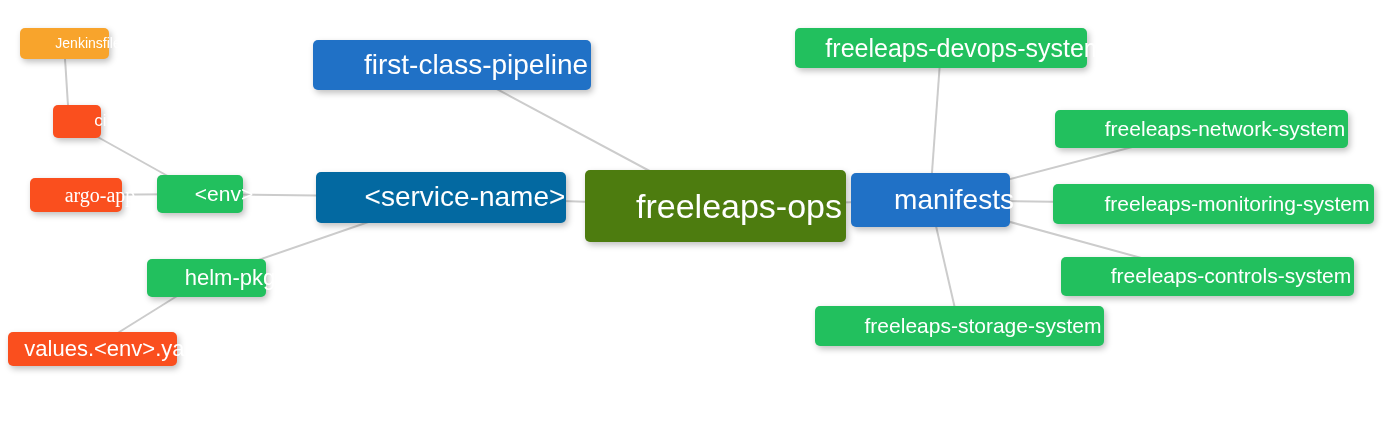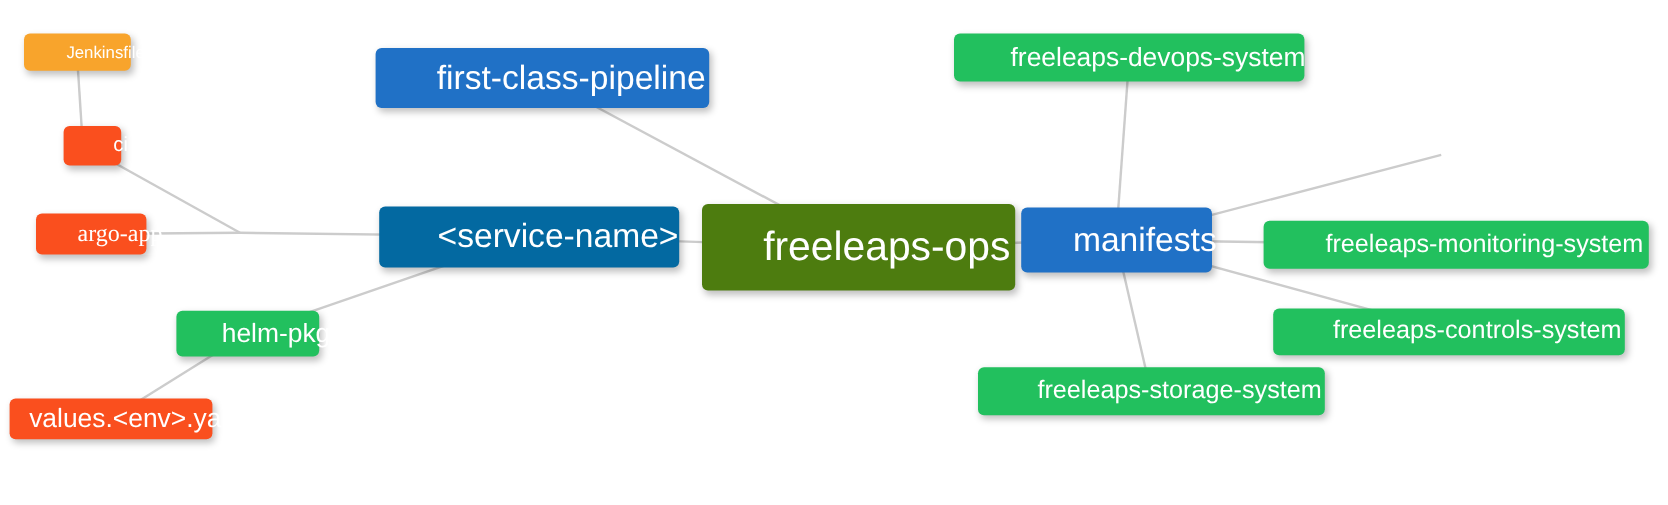--- a/index.html
+++ b/index.html
@@ -63,24 +63,26 @@
       <line x1="930" y1="200" x2="941" y2="48" stroke="#CCCCCC" stroke-width="2"></line>
       <line x1="930" y1="200" x2="1201" y2="129" stroke="#CCCCCC" stroke-width="2"></line>
       <line x1="930" y1="200" x2="1213" y2="204" stroke="#CCCCCC" stroke-width="2"></line>
       <line x1="930" y1="200" x2="1207" y2="276" stroke="#CCCCCC" stroke-width="2"></line>
       <line x1="930" y1="200" x2="959" y2="326" stroke="#CCCCCC" stroke-width="2"></line>
     </svg>
   <div class="node-layer">
       <div class="node" style="left: 19.5px; top: 27.5px; width: 89px; height: 31px; font-size: 14px; background: rgb(248, 164, 44); color: rgb(255, 255, 255);">Jenkinsfile</div>
       <div class="node" style="left: 52.5px; top: 104.5px; width: 33px; height: 33px; font-size: 17px; background: rgb(250, 79, 30); color: rgb(255, 255, 255);">ci</div>
       <div class="node" style="left: 30px; top: 178px; width: 92px; height: 34px; font-size: 20px; background: rgb(250, 79, 30); color: rgb(255, 255, 255); font-family: Liberation Serif, serif;">argo-app</div>
+      <div class="node" style="left: 157px; top: 175px; width: 86px; height: 38px; font-size: 21px; background: rgb(34, 192, 94); color: rgb(255, 255, 255);">&lt;env&gt;</div>
       <div class="node" style="left: 313px; top: 40px; width: 278px; height: 50px; font-size: 28px; background: rgb(32, 113, 198); color: rgb(255, 255, 255);">first-class-pipeline</div>
       <div class="node" style="left: 316px; top: 171.5px; width: 250px; height: 51px; font-size: 28px; background: #0369a1; color: rgb(255, 255, 255);">&lt;service-name&gt;</div>
       <div class="node" style="left: 584.5px; top: 170px; width: 261px; height: 72px; font-size: 34px; background: #4d7c0f; color: rgb(255, 255, 255);">freeleaps-ops</div>
       <div class="node" style="left: 146.5px; top: 259px; width: 119px; height: 38px; font-size: 22px; background: rgb(34, 192, 94); color: rgb(255, 255, 255);">helm-pkg</div>
       <div class="node" style="left: 850.5px; top: 173px; width: 159px; height: 54px; font-size: 28px; background: rgb(32, 113, 198); color: rgb(255, 255, 255);">manifests</div>
       <div class="node" style="left: 7.5px; top: 332px; width: 169px; height: 34px; font-size: 22px; background: rgb(250, 79, 30); color: rgb(255, 255, 255);">values.&lt;env&gt;.yaml</div>
-      <div class="node" style="left: 795px; top: 28px; width: 292px; height: 40px; font-size: 22px; background: rgb(34, 192, 94); color: rgb(255, 255, 255);">freeleaps-devops-system</div>
+      <div class="node" style="left: 795px; top: 28px; width: 292px; height: 40px; font-size: 25px; background: rgb(34, 192, 94); color: rgb(255, 255, 255);">freeleaps-devops-system</div>
+      <div class="node" style="left: 1054.5px; top: 110px; width: 293px; height: 38px; font-size: 21px; background: rgb(34, 192, 94); color: rgb(255, 255, 255);">freeleaps-network-system</div>
       <div class="node" style="left: 1052.5px; top: 184px; width: 321px; height: 40px; font-size: 21px; background: rgb(34, 192, 94); color: rgb(255, 255, 255);">freeleaps-monitoring-system</div>
       <div class="node" style="left: 1060.5px; top: 256.5px; width: 293px; height: 39px; font-size: 21px; background: rgb(34, 192, 94); color: rgb(255, 255, 255);">freeleaps-controls-system</div>
       <div class="node" style="left: 814.5px; top: 306px; width: 289px; height: 40px; font-size: 21px; background: rgb(34, 192, 94); color: rgb(255, 255, 255);">freeleaps-storage-system</div>
     </div>
 </div>
 
 </body></html>

